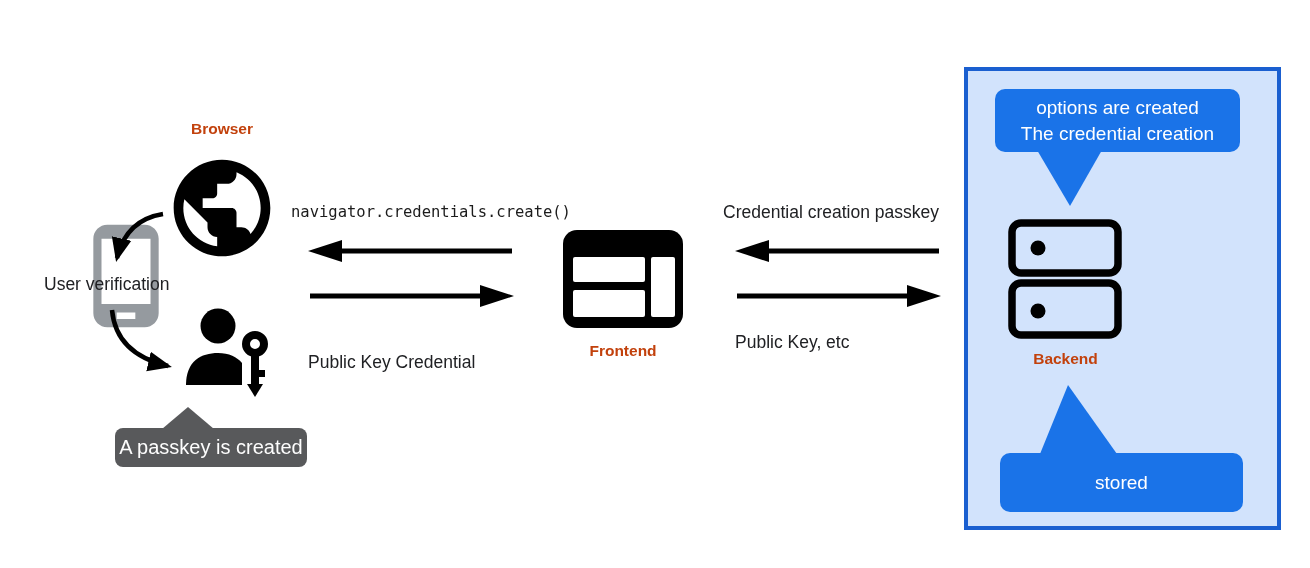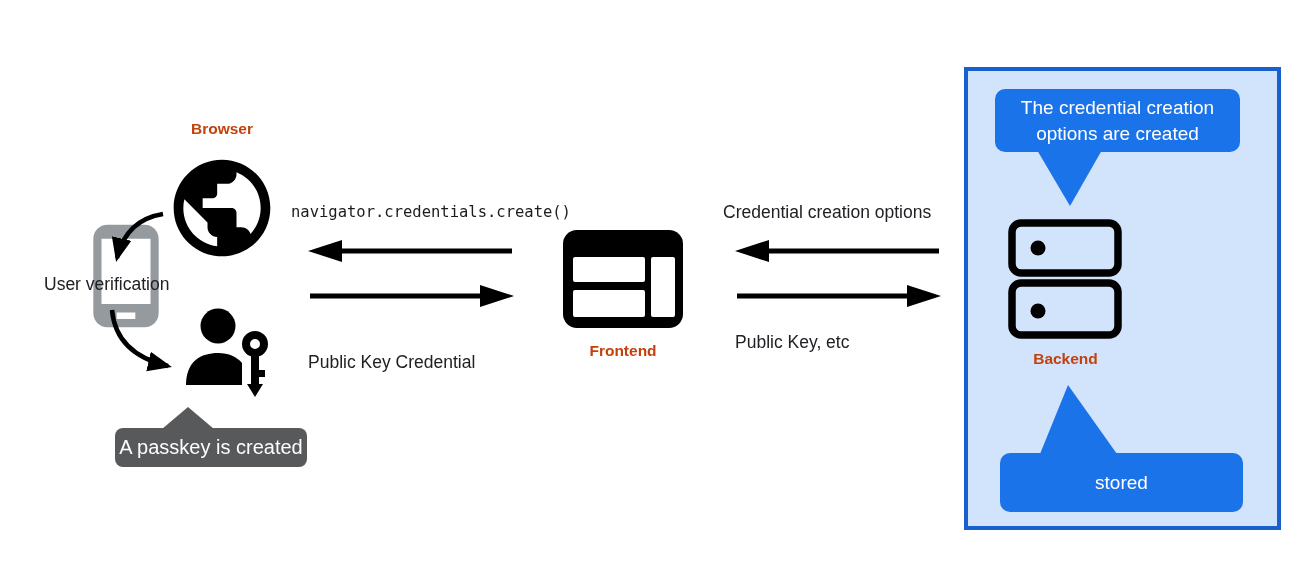--- a/index.html
+++ b/index.html
@@ -105,40 +105,40 @@
   <div class="abs lbl ctr" style="left:308px;top:352px;width:206px;">Public Key Credential</div>
 
   <svg class="abs" style="left:563px;top:230px;" width="120" height="98" viewBox="0 0 120 98">
     <rect x="0" y="0" width="120" height="98" rx="14" fill="#000000"></rect>
     <rect x="10" y="27" width="72" height="25" rx="2" fill="#ffffff"></rect>
     <rect x="10" y="60" width="72" height="27" rx="2" fill="#ffffff"></rect>
     <rect x="88" y="27" width="24" height="60" rx="2" fill="#ffffff"></rect>
   </svg>
   <div class="abs blbl" style="left:563px;top:342px;width:120px;">Frontend</div>
 
-  <div class="abs lbl ctr" style="left:723px;top:202px;width:230px;">Credential creation options</div>
+  <div class="abs lbl ctr" style="left:723px;top:202px;width:230px;">Credential creation passkey</div>
 
   <svg class="abs" style="left:735px;top:240px;" width="206" height="22" viewBox="0 0 206 22">
     <line x1="30" y1="11" x2="204" y2="11" stroke="#000000" stroke-width="5"></line>
     <polygon points="0,11 34,0 34,22" fill="#000000"></polygon>
   </svg>
 
   <svg class="abs" style="left:735px;top:285px;" width="206" height="22" viewBox="0 0 206 22">
     <line x1="2" y1="11" x2="176" y2="11" stroke="#000000" stroke-width="5"></line>
     <polygon points="206,11 172,0 172,22" fill="#000000"></polygon>
   </svg>
 
   <div class="abs lbl ctr" style="left:735px;top:332px;width:206px;">Public Key, etc</div>
 
   <div class="abs panel"></div>
 
   <div class="abs bubble-top-tail"></div>
   <div class="abs bubble bubble-top">
+    <div>options are created</div>
     <div>The credential creation</div>
-    <div>options are created</div>
   </div>
 
   <svg class="abs" style="left:1008px;top:218px;" width="115" height="122" viewBox="0 0 115 122">
     <rect x="4" y="5" width="106" height="50" rx="9" fill="none" stroke="#000000" stroke-width="7.5"></rect>
     <rect x="4" y="65" width="106" height="52" rx="9" fill="none" stroke="#000000" stroke-width="7.5"></rect>
     <circle cx="30" cy="30" r="7.5" fill="#000000"></circle>
     <circle cx="30" cy="93" r="7.5" fill="#000000"></circle>
   </svg>
   <div class="abs blbl" style="left:1008px;top:350px;width:115px;">Backend</div>
 

